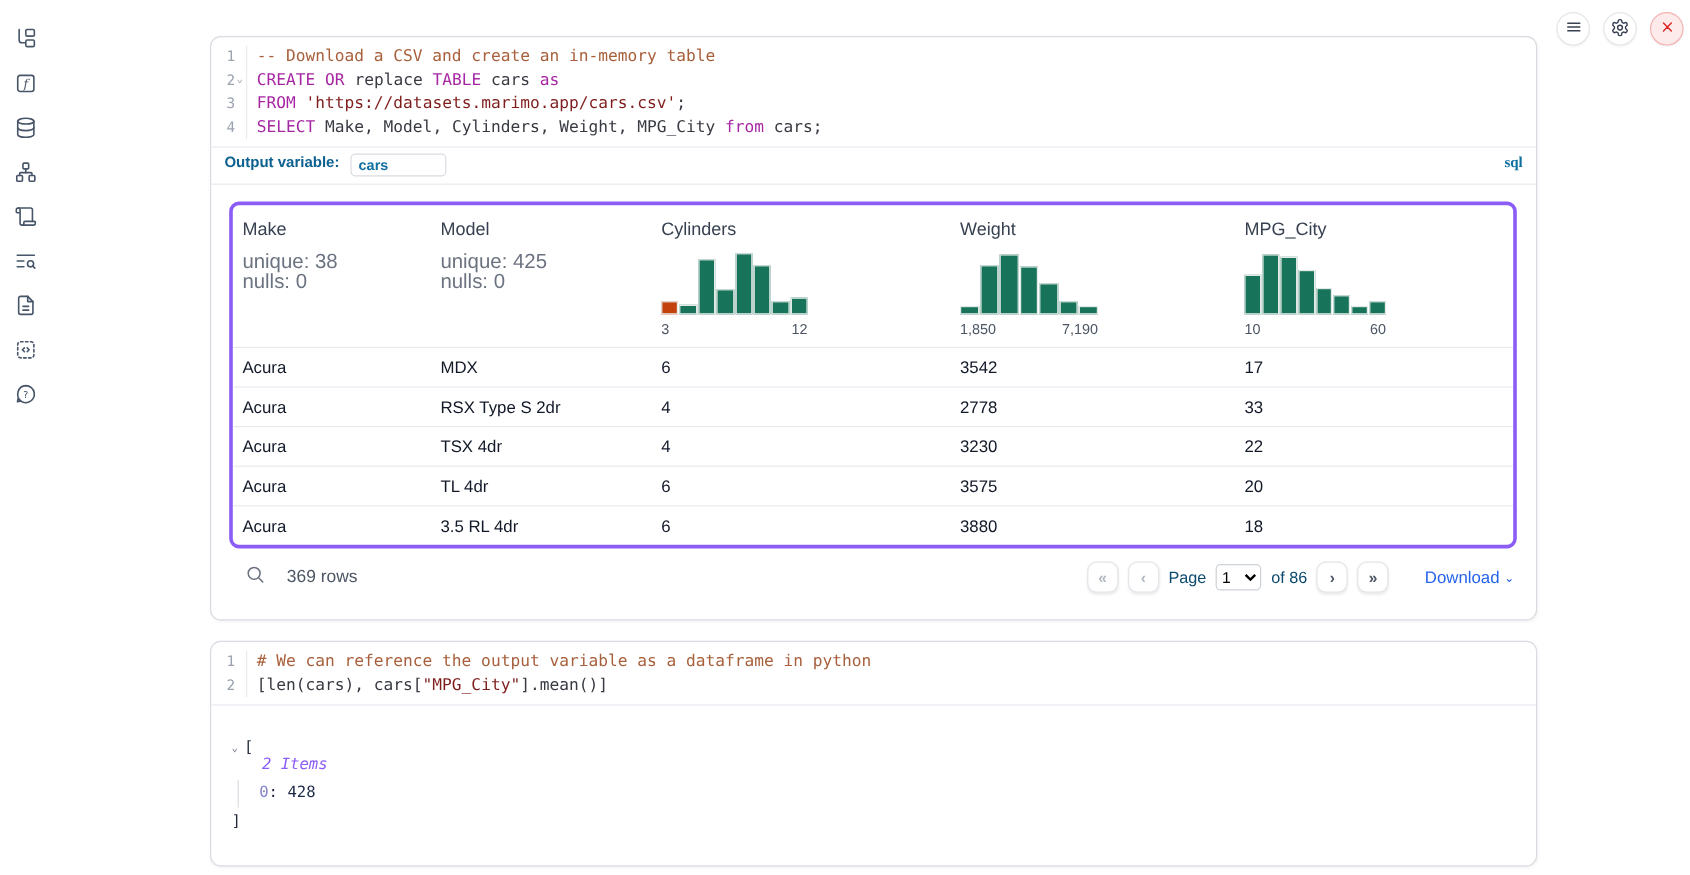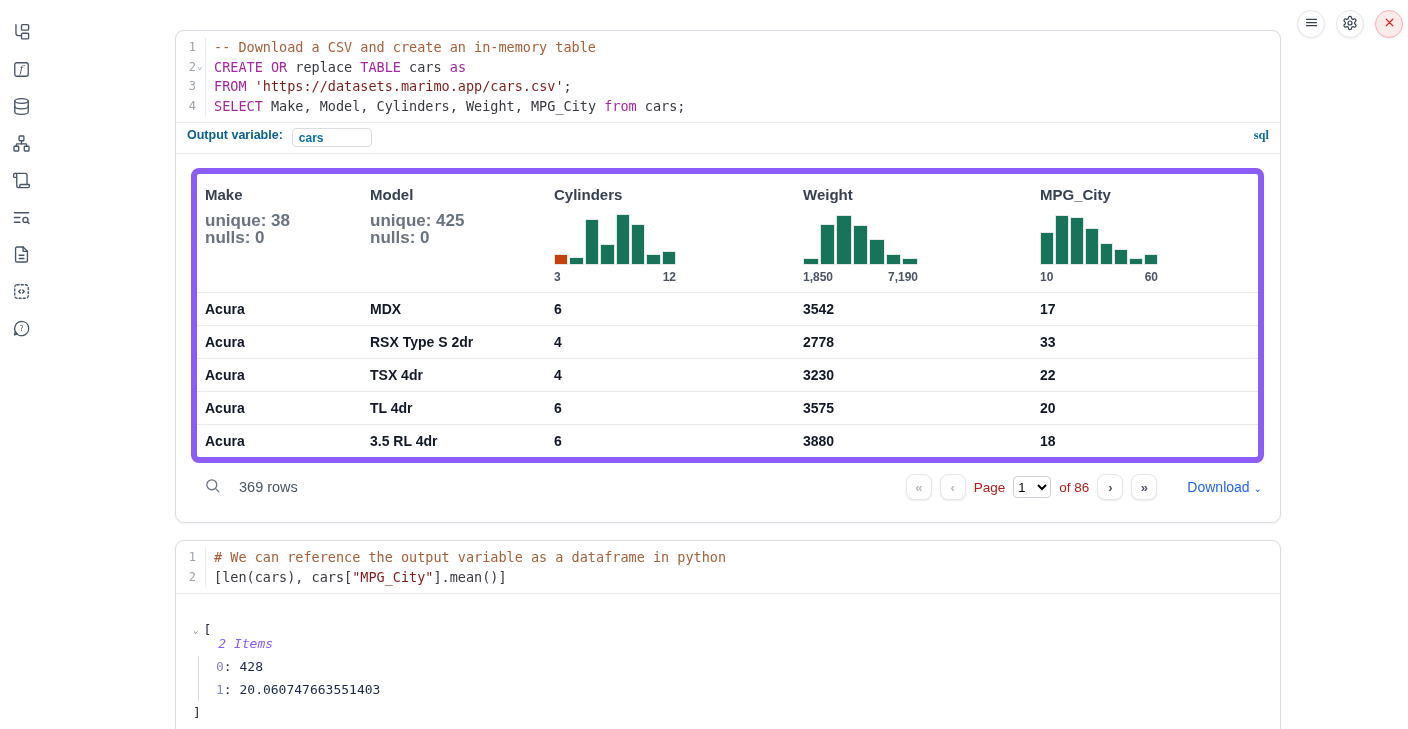--- a/index.html
+++ b/index.html
@@ -40,42 +40,42 @@
     border-top:1px solid #e8eaee; border-bottom:1px solid #e8eaee; }
   .outvar-label { font-size:12.5px; font-weight:bold; color:#0c6190; }
   .outvar-input { width:80px; height:19px; border:1px solid #d9dce1; border-radius:4px;
     font-size:12px; font-weight:bold; color:#0e6fa1; padding:0 6px; outline:none; font-family:inherit; }
   .lang-badge { margin-left:auto; font-size:12.5px; font-weight:bold; color:#0e6f9e;font-family:Liberation Serif, serif; }
 
   
   .output-area { padding:14px 16px 18px 15px; }
 
   
-  .df-table { border:6px solid #8b5cf6; border-radius:8px; overflow:hidden;font-weight:bold; }
+  .df-table { border:3px solid #8b5cf6; border-radius:8px; overflow:hidden; }
   .grid-cols { display:grid; grid-template-columns:165px 184px 249px 237px 1fr; }
   .th { padding:12px 8px 8px 8px; cursor:pointer; }
   .th-name { font-size:15px; color:#374151; }
   .th-stats { margin-top:9px; font-size:17px; color:#6b7280; line-height:17px; }
   .hist-wrap { margin-top:9px; }
   .hist-bars { display:flex; align-items:flex-end; gap:1px; height:53px; }
   .hist-bar { flex:1; border:1px solid #e3e9e6; min-height:2px; }
   .hist-axis { display:flex; justify-content:space-between; font-size:12px; color:#4b5563; margin-top:5px; }
   .trow { border-top:1px solid #e8eaee; height:33px; align-items:center; }
   .td { padding-left:8px; font-size:14px; color:#111827; overflow:hidden; white-space:nowrap; }
 
   
   .table-footer { display:flex; align-items:center; margin-top:7px; height:34px; padding:0 2px 0 13px; }
   .search-btn { display:flex; align-items:center; cursor:pointer; }
   .row-count { margin-left:18px; font-size:14.5px; color:#4b5563; }
   .pager { margin-left:auto; display:flex; align-items:center; gap:8px; }
   .page-btn { width:26px; height:26px; border:1px solid #e3e6ea; border-radius:8px; background:#fff;
     box-shadow:0 1px 2px rgba(0,0,0,.08); font-size:13px; color:#4b5563;
     display:flex; align-items:center; justify-content:center; cursor:pointer; font-weight:bold; }
   .page-btn.disabled { color:#b3b9c2; cursor:default; }
-  .page-label, .of-label { font-size:13.5px; color:#b91c1c; }
+  .page-label, .of-label { font-size:13.5px; color:#0c4a6e; }
   .page-select { height:22px; width:38px; border:1px solid #cdd2d9; border-radius:4px; font-size:13px; background:#fff; }
   .download { margin-left:22px; display:flex; align-items:center; gap:4px; color:#2563eb;
     font-size:14px; font-weight:500; cursor:pointer; }
   .download .chev { font-size:10px; margin-top:2px; }
 
   
   .tree { font-family:"DejaVu Sans Mono",monospace; font-size:13px; color:#1f2937; padding:0 0 6px 1px; }
   .tree-head { display:flex; align-items:center; line-height:20px; }
   .tree-chevron { font-size:9px; color:#6b7280; margin-right:5px; cursor:pointer; }
   .items-label { font-style:italic; color:#8b5cf6; margin-left:7px;margin-top:28px; }
@@ -358,20 +358,19 @@
       </div>
     <div class="output-area" style="padding:12px 16px 20px 16px">
       <div class="tree">
         <div class="tree-head">
           <span class="tree-chevron">⌄</span>
           <span class="tree-bracket">[</span>
           <span class="items-label">2 Items</span>
         </div>
         <div class="tree-entries">
             <div class="tree-entry"><span class="tree-key">0</span><span class="tree-colon">: </span><span class="tree-val">428</span></div>
-            <div class="tree-entry"><span class="tree-key">1</span><span class="tree-colon">: </span><span class="tree-val">20.060747663551403</span></div>
           </div>
         <div class="tree-close">]</div>
       </div>
     </div>
   </article>
 
 </main>
 
 </body></html>

